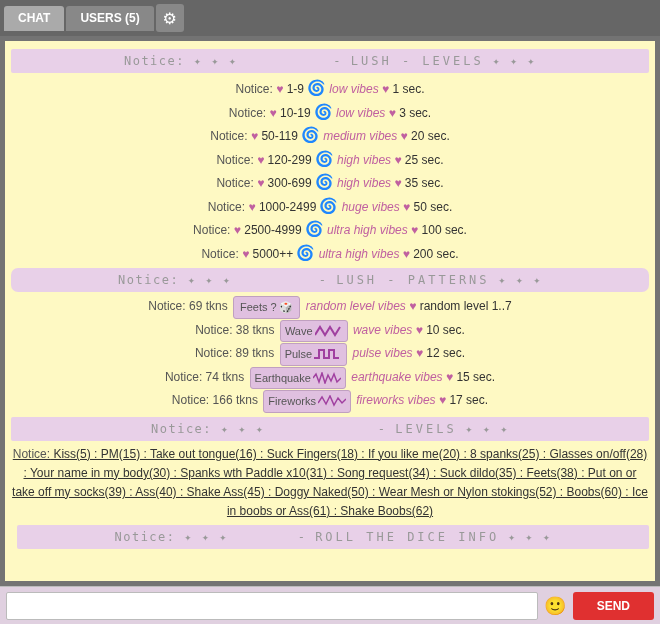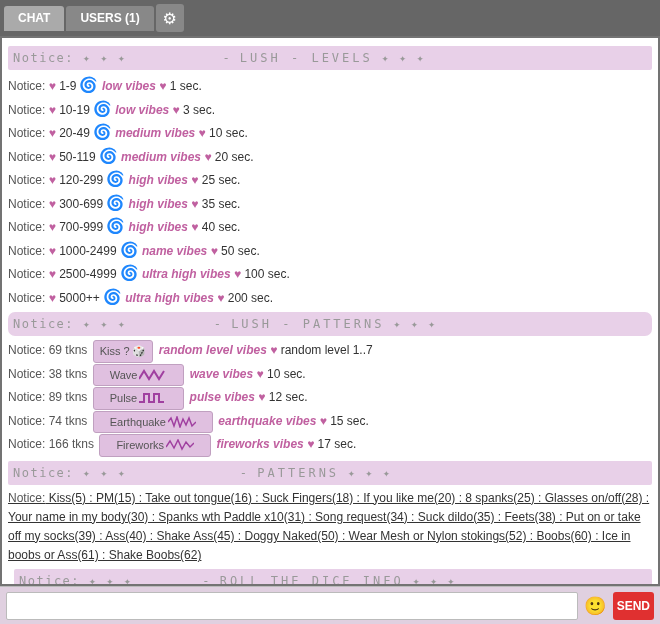--- a/index.html
+++ b/index.html
@@ -49,23 +49,24 @@
       display: flex;
       align-items: center;
       justify-content: center;
       border-radius: 3px;
       cursor: pointer;
       font-size: 16px;
     }
     .chat-area {
       flex: 1;
       overflow-y: scroll;
-      background: #ffffff;
+      background: #fef9c3;
       padding: 4px 6px;
-      border: 2px solid #737373;
+      border: 5px solid #737373;
+      text-align: center;
     }
     .chat-area::-webkit-scrollbar {
       width: 14px;
     }
     .chat-area::-webkit-scrollbar-track {
       background: #ddd;
     }
     .chat-area::-webkit-scrollbar-thumb {
       background: #aaa;
       border: 2px solid #ddd;
@@ -73,38 +74,38 @@
     .msg {
       margin: 1px 0;
       color: #333;
       line-height: 1.5;
     }
     .msg .label {
       color: #555;
       font-weight: normal;
     }
     .heart { color: #c060a0; }
-    .vibes-text { color: #c060a0; font-style: italic; font-weight: bold; }
+    .vibes-text { color: #c060a0; font-style: italic; }
     .tip-box {
       display: inline-block;
       background: #e0c0e0;
       border: 1px solid #c0a0c0;
       padding: 2px 6px;
       border-radius: 3px;
       font-size: 11px;
       color: #555;
       margin: 0 2px;
       vertical-align: middle;
     }
     .tip-box-wave {
       display: inline-flex;
       align-items: center;
       background: #e0c0e0;
       border: 1px solid #c0a0c0;
-      padding: 2px 16px;
+      padding: 2px 4px;
       border-radius: 3px;
       font-size: 11px;
       color: #555;
       margin: 0 2px;
       vertical-align: middle;
       gap: 2px;
     }
     .section-notice {
       background: #e8d0e8;
       margin: 4px 0;
@@ -137,85 +138,79 @@
       border: none;
       padding: 0 2px;
     }
     .send-btn {
       background: #e03030;
       color: #fff;
       font-weight: bold;
       font-size: 12px;
       border: none;
       border-radius: 3px;
-      padding: 5px 4px;
+      padding: 5px 24px;
       cursor: pointer;
       height: 28px;
     }
     .mono-header {
       font-family: monospace;
       letter-spacing: 1.5px;
       color: #999;
     }
   </style>
 </head>
 <body>
 
 <div class="app-window">
 
   <div class="tab-bar">
     <div class="tab active">CHAT</div>
-    <div class="tab">USERS (1)</div>
+    <div class="tab">USERS (5)</div>
     <div class="tab-gear">⚙</div>
   </div>
 
   <div class="chat-area">
 
     <div class="msg section-notice">
       <span class="mono-header">Notice: ✦ ✦ ✦&nbsp;&nbsp;&nbsp;&nbsp;&nbsp;&nbsp;&nbsp;&nbsp;&nbsp;&nbsp;&nbsp;- <span style="letter-spacing:3px">LUSH - LEVELS</span> ✦ ✦ ✦</span>
     </div>
 
     <div class="msg">
       <span class="label">Notice:</span> <span class="heart">♥</span> 1-9 <span style="color:#c060a0;font-size:15px;">🌀</span> <span class="vibes-text">low vibes</span> <span class="heart">♥</span> 1 sec.
     </div>
     <div class="msg">
       <span class="label">Notice:</span> <span class="heart">♥</span> 10-19 <span style="color:#c060a0;font-size:15px;">🌀</span> <span class="vibes-text">low vibes</span> <span class="heart">♥</span> 3 sec.
     </div>
     <div class="msg">
-      <span class="label">Notice:</span> <span class="heart">♥</span> 20-49 <span style="color:#c060a0;font-size:15px;">🌀</span> <span class="vibes-text">medium vibes</span> <span class="heart">♥</span> 10 sec.
-    </div>
-    <div class="msg">
       <span class="label">Notice:</span> <span class="heart">♥</span> 50-119 <span style="color:#c060a0;font-size:15px;">🌀</span> <span class="vibes-text">medium vibes</span> <span class="heart">♥</span> 20 sec.
     </div>
     <div class="msg">
       <span class="label">Notice:</span> <span class="heart">♥</span> 120-299 <span style="color:#c060a0;font-size:15px;">🌀</span> <span class="vibes-text"><i>high vibes</i></span> <span class="heart">♥</span> 25 sec.
     </div>
     <div class="msg">
       <span class="label">Notice:</span> <span class="heart">♥</span> 300-699 <span style="color:#c060a0;font-size:15px;">🌀</span> <span class="vibes-text"><i>high vibes</i></span> <span class="heart">♥</span> 35 sec.
     </div>
     <div class="msg">
-      <span class="label">Notice:</span> <span class="heart">♥</span> 700-999 <span style="color:#c060a0;font-size:15px;">🌀</span> <span class="vibes-text"><i>high vibes</i></span> <span class="heart">♥</span> 40 sec.
-    </div>
-    <div class="msg">
-      <span class="label">Notice:</span> <span class="heart">♥</span> 1000-2499 <span style="color:#c060a0;font-size:15px;">🌀</span> <span class="vibes-text"><i>name vibes</i></span> <span class="heart">♥</span> 50 sec.
+      <span class="label">Notice:</span> <span class="heart">♥</span> 1000-2499 <span style="color:#c060a0;font-size:15px;">🌀</span> <span class="vibes-text"><i>huge vibes</i></span> <span class="heart">♥</span> 50 sec.
     </div>
     <div class="msg">
       <span class="label">Notice:</span> <span class="heart">♥</span> 2500-4999 <span style="color:#c060a0;font-size:15px;">🌀</span> <span class="vibes-text"><i>ultra high vibes</i></span> <span class="heart">♥</span> 100 sec.
     </div>
     <div class="msg">
       <span class="label">Notice:</span> <span class="heart">♥</span> 5000++ <span style="color:#c060a0;font-size:15px;">🌀</span> <span class="vibes-text"><i>ultra high vibes</i></span> <span class="heart">♥</span> 200 sec.
     </div>
 
     <div class="msg section-notice" style="margin-top:4px;border-radius:7px;">
       <span class="mono-header">Notice: ✦ ✦ ✦&nbsp;&nbsp;&nbsp;&nbsp;&nbsp;&nbsp;&nbsp;&nbsp;&nbsp;&nbsp;- <span style="letter-spacing:3px">LUSH - PATTERNS</span> ✦ ✦ ✦</span>
     </div>
 
     <div class="msg">
       <span class="label">Notice: 69 tkns</span>
-      <span class="tip-box">Kiss ? 🎲</span>
+      <span class="tip-box">Feets ? 🎲</span>
       <span class="vibes-text">random level vibes</span> <span class="heart">♥</span> random level 1..7
     </div>
     <div class="msg">
       <span class="label">Notice: 38 tkns</span>
       <span class="tip-box-wave">Wave <svg width="28" height="12" viewBox="0 0 28 12">
             <polyline points="0,10 5,2 10,10 15,2 20,10 25,2" fill="none" stroke="#a040a0" stroke-width="2"></polyline>
           </svg></span>
       <span class="vibes-text">wave vibes</span> <span class="heart">♥</span> 10 sec.
     </div>
     <div class="msg">
@@ -234,21 +229,21 @@
     </div>
     <div class="msg">
       <span class="label">Notice: 166 tkns</span>
       <span class="tip-box-wave">Fireworks <svg width="28" height="12" viewBox="0 0 28 12">
             <polyline points="0,8 4,2 8,9 12,1 16,10 20,3 24,8 28,4" fill="none" stroke="#a040a0" stroke-width="1.5"></polyline>
           </svg></span>
       <span class="vibes-text">fireworks vibes</span> <span class="heart">♥</span> 17 sec.
     </div>
 
     <div class="msg section-notice" style="margin-top:4px;">
-      <span class="mono-header">Notice: ✦ ✦ ✦&nbsp;&nbsp;&nbsp;&nbsp;&nbsp;&nbsp;&nbsp;&nbsp;&nbsp;&nbsp;&nbsp;&nbsp;&nbsp;- <span style="letter-spacing:3px">PATTERNS</span> ✦ ✦ ✦</span>
+      <span class="mono-header">Notice: ✦ ✦ ✦&nbsp;&nbsp;&nbsp;&nbsp;&nbsp;&nbsp;&nbsp;&nbsp;&nbsp;&nbsp;&nbsp;&nbsp;&nbsp;- <span style="letter-spacing:3px">LEVELS</span> ✦ ✦ ✦</span>
     </div>
 
     <div class="msg" style="line-height:1.6;text-decoration:underline;">
       <span class="label">Notice:</span> Kiss(5) : PM(15) : Take out tongue(16) : Suck Fingers(18) : If you like me(20) : 8 spanks(25) : Glasses on/off(28) : Your name in my body(30) : Spanks wth Paddle x10(31) : Song request(34) : Suck dildo(35) : Feets(38) : Put on or take off my socks(39) : Ass(40) : Shake Ass(45) : Doggy Naked(50) : Wear Mesh or Nylon stokings(52) : Boobs(60) : Ice in boobs or Ass(61) : Shake Boobs(62)
     </div>
 
     <div class="msg section-notice" style="margin-top:4px;margin-left:6px;">
       <span class="mono-header">Notice: ✦ ✦ ✦&nbsp;&nbsp;&nbsp;&nbsp;&nbsp;&nbsp;&nbsp;&nbsp;- <span style="letter-spacing:3px">ROLL THE DICE INFO</span> ✦ ✦ ✦</span>
     </div>
 

